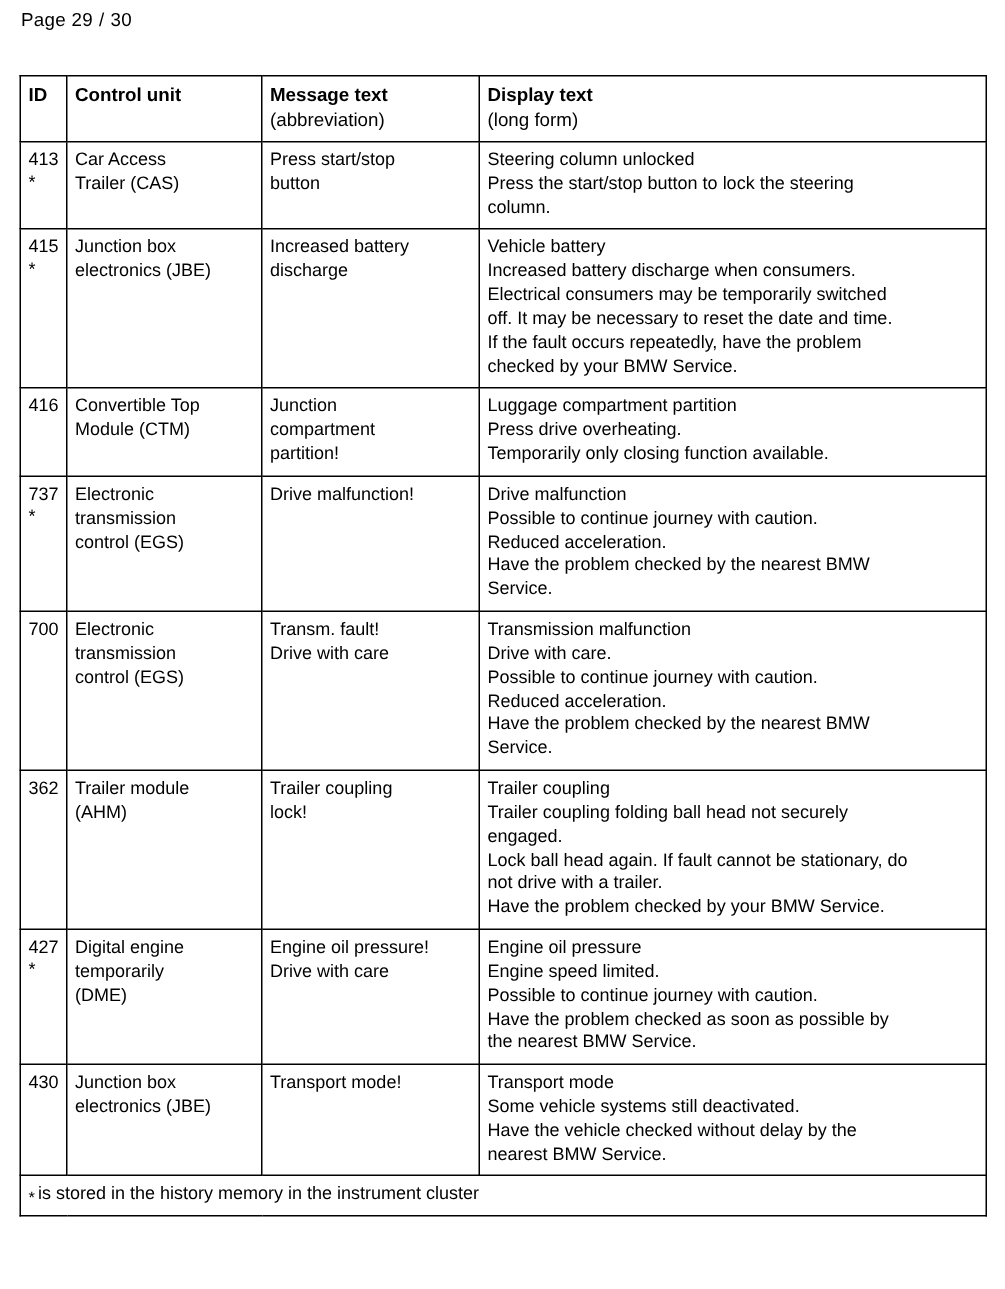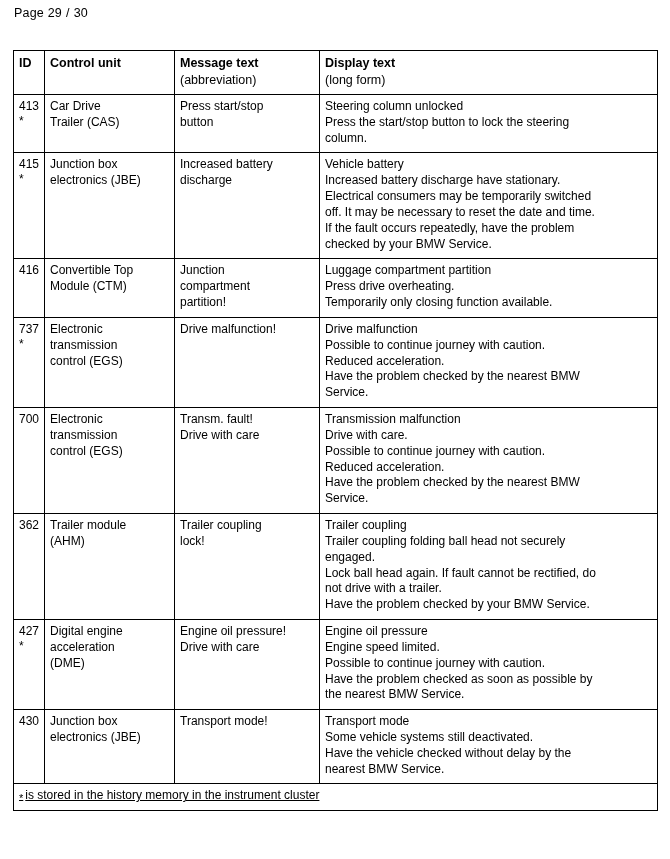--- a/index.html
+++ b/index.html
@@ -77,21 +77,20 @@
     display: block;
     line-height: 1.1;
   }
   .line {
     display: block;
   }
   .footnote-row td {
     padding-top: 3px;
     padding-bottom: 4px;
     font-size: 12px;
-    text-decoration: underline;
   }
   .footnote-row sup {
     font-size: 11px;
     vertical-align: baseline;
     position: relative;
     top: 3px;
     margin-right: 2px;
   }
 </style>
 </head>
@@ -131,21 +130,21 @@
           </td>
         </tr>
       </thead>
       <tbody>
           <tr>
             <td class="idcell">
               <span class="line">413</span>
               <span class="star">*</span>
             </td>
             <td>
-              <span class="line">Car Drive</span>
+              <span class="line">Car Access</span>
               <span class="line">Trailer (CAS)</span>
             </td>
             <td>
               <span class="line">Press start/stop</span>
               <span class="line">button</span>
             </td>
             <td>
               <span class="line">Steering column unlocked</span>
               <span class="line">Press the start/stop button to lock the steering</span>
               <span class="line">column.</span>
@@ -159,21 +158,21 @@
             <td>
               <span class="line">Junction box</span>
               <span class="line">electronics (JBE)</span>
             </td>
             <td>
               <span class="line">Increased battery</span>
               <span class="line">discharge</span>
             </td>
             <td>
               <span class="line">Vehicle battery</span>
-              <span class="line">Increased battery discharge have stationary.</span>
+              <span class="line">Increased battery discharge when consumers.</span>
               <span class="line">Electrical consumers may be temporarily switched</span>
               <span class="line">off. It may be necessary to reset the date and time.</span>
               <span class="line">If the fault occurs repeatedly, have the problem</span>
               <span class="line">checked by your BMW Service.</span>
             </td>
           </tr>
           <tr>
             <td class="idcell">
               <span class="line">416</span>
             </td>
@@ -244,33 +243,33 @@
               <span class="line">(AHM)</span>
             </td>
             <td>
               <span class="line">Trailer coupling</span>
               <span class="line">lock!</span>
             </td>
             <td>
               <span class="line">Trailer coupling</span>
               <span class="line">Trailer coupling folding ball head not securely</span>
               <span class="line">engaged.</span>
-              <span class="line">Lock ball head again. If fault cannot be rectified, do</span>
+              <span class="line">Lock ball head again. If fault cannot be stationary, do</span>
               <span class="line">not drive with a trailer.</span>
               <span class="line">Have the problem checked by your BMW Service.</span>
             </td>
           </tr>
           <tr>
             <td class="idcell">
               <span class="line">427</span>
               <span class="star">*</span>
             </td>
             <td>
               <span class="line">Digital engine</span>
-              <span class="line">acceleration</span>
+              <span class="line">temporarily</span>
               <span class="line">(DME)</span>
             </td>
             <td>
               <span class="line">Engine oil pressure!</span>
               <span class="line">Drive with care</span>
             </td>
             <td>
               <span class="line">Engine oil pressure</span>
               <span class="line">Engine speed limited.</span>
               <span class="line">Possible to continue journey with caution.</span>

